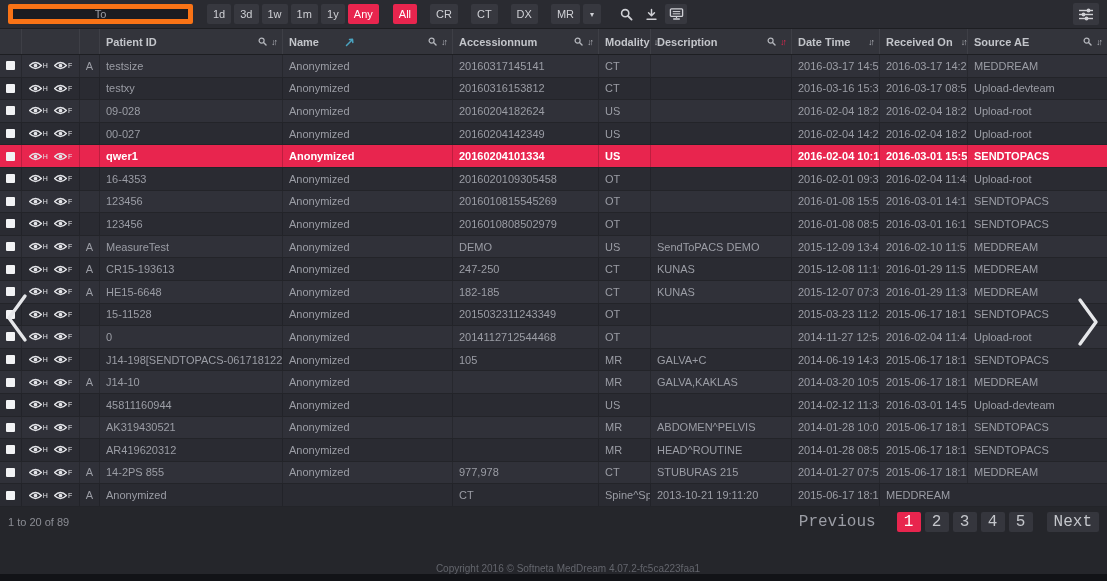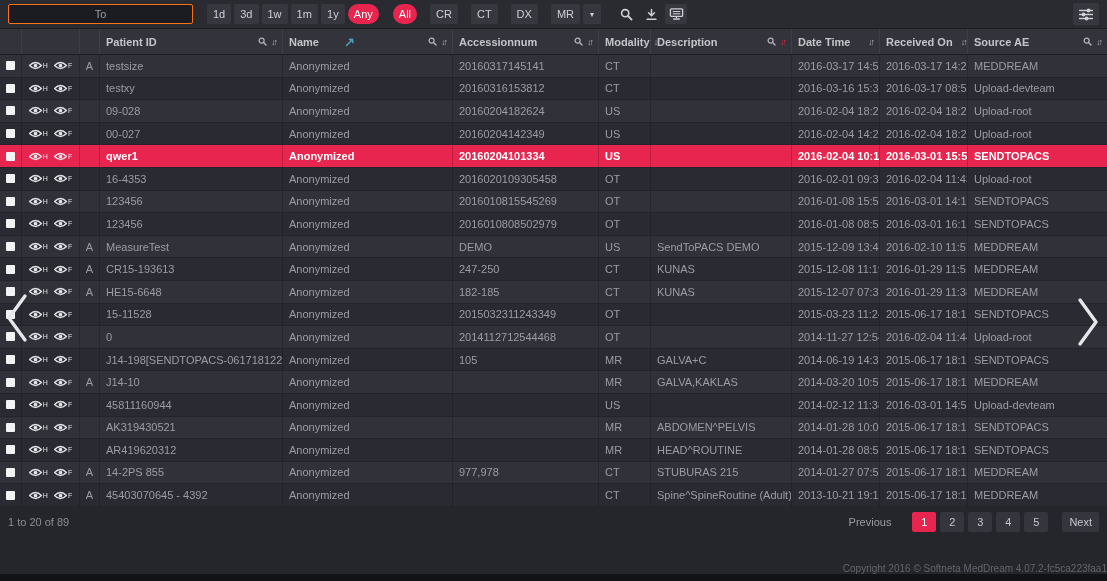--- a/index.html
+++ b/index.html
@@ -14,30 +14,30 @@
   :root {
     --accent:#e8254e;
     --cols:22px 58px 20px 183px 170px 146px 52px 141px 88px 88px 1fr;
   }
   
   .toolbar {
     height:29px; background:#2a2b31; display:flex; align-items:center;
     padding:0 8px; gap:3px; border-bottom:1px solid #1d1e22;
   }
   .date-input {
-    width:185px; height:20px; background:#1b1c21; border:1px solid #f97316;
+    width:185px; height:20px; background:#1b1c21; border:5px solid #f97316;
     color:#9b9da5; text-align:center; font-size:11px; border-radius:2px;
     font-family:"Liberation Sans", sans-serif;
   }
   .tb-btn {
     height:20px; min-width:24px; padding:0 6px; border:none; border-radius:2px;
     background:#37383f; color:#cfd0d5; font-size:11px; cursor:pointer;
     font-family:"Liberation Sans", sans-serif;
   }
-  .tb-btn.active { background:var(--accent); color:#fff;border-radius:10px; }
+  .tb-btn.active { background:var(--accent); color:#fff; }
   .tb-icon {
     height:20px; width:22px; display:flex; align-items:center; justify-content:center;
     background:transparent; border:none; color:#cfd0d5; cursor:pointer;
   }
   .tb-icon.boxed { background:#37383f; border-radius:2px; }
   .toolbar .spacer { flex:1; }
   .gap8 { width:8px; }
   
   .thead {
     height:26px; background:#33343b; display:grid; grid-template-columns:var(--cols);
@@ -82,28 +82,28 @@
   .chev.left  { left:2px;  top:292px; }
   .chev.right { right:4px; top:296px; }
   
   .pagebar {
     height:30px; display:flex; align-items:center; padding:0 8px; gap:14px;
   }
   .summary { color:#8b8d94; }
   .pagebar .spacer { flex:1; }
   .pg-btn {
     height:20px; min-width:24px; padding:0 7px; border:none; border-radius:2px;
-    background:#35363d; color:#c4c6cb; font-size:11px; cursor:pointer;
-    font-family:Liberation Sans, sans-serif;
+    background:#35363d; color:#c4c6cb; font-size:16px; cursor:pointer;
+    font-family:Liberation Mono, monospace;
   }
   .pg-btn.plain { background:transparent; color:#9b9da5; }
   .pg-btn.active { background:var(--accent); color:#fff; }
   
   .footer {
-    position:absolute; left:0; right:0; bottom:7px; text-align:right;
+    position:absolute; left:0; right:0; bottom:7px; text-align:center;
     color:#63656c; font-size:10px;padding-left:29px;
   }
   .bottom-strip { position:absolute; left:0; right:0; bottom:0; height:7px; background:#121317; }
   svg { display:block; }
 </style>
 </head>
 <body>
 
 <div class="toolbar">
   <input class="date-input" readonly="" value="To" style="">
@@ -1258,23 +1258,20 @@
               <circle cx="12" cy="8" r="3.4" fill="currentColor"></circle>
             </svg>
           </span>
         <span class="sub">F</span>
       </button>
     </div>
     <div class="cell center">
         <span>A</span>
       </div>
     <div class="cell">
-        <span>45403070645 - 4392</span>
-      </div>
-    <div class="cell">
         <span>Anonymized</span>
       </div>
     <div class="cell">
         <span></span>
       </div>
     <div class="cell">
         <span>CT</span>
       </div>
     <div class="cell">
         <span>Spine^SpineRoutine (Adult)</span>

